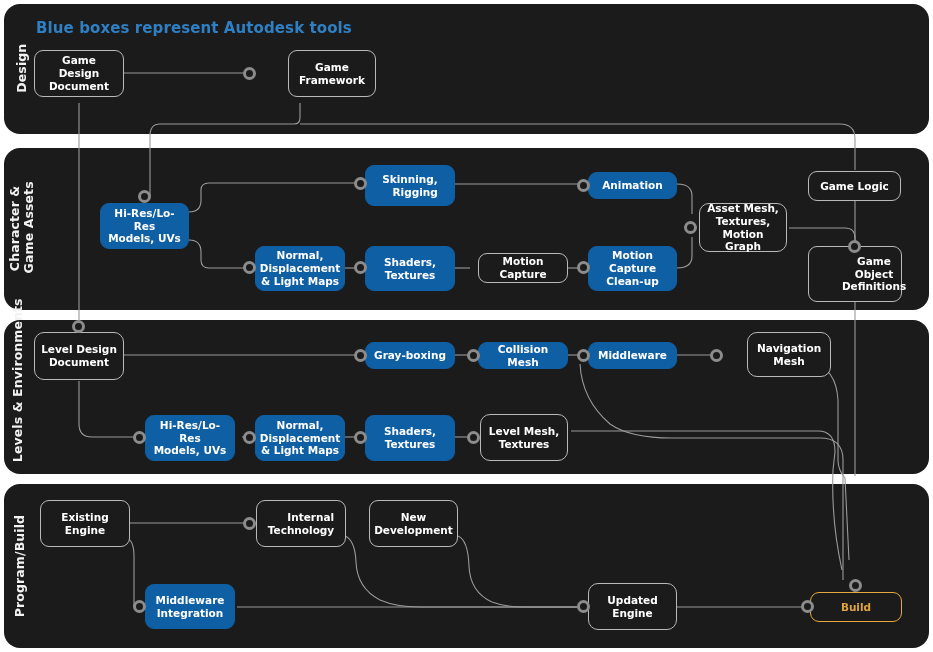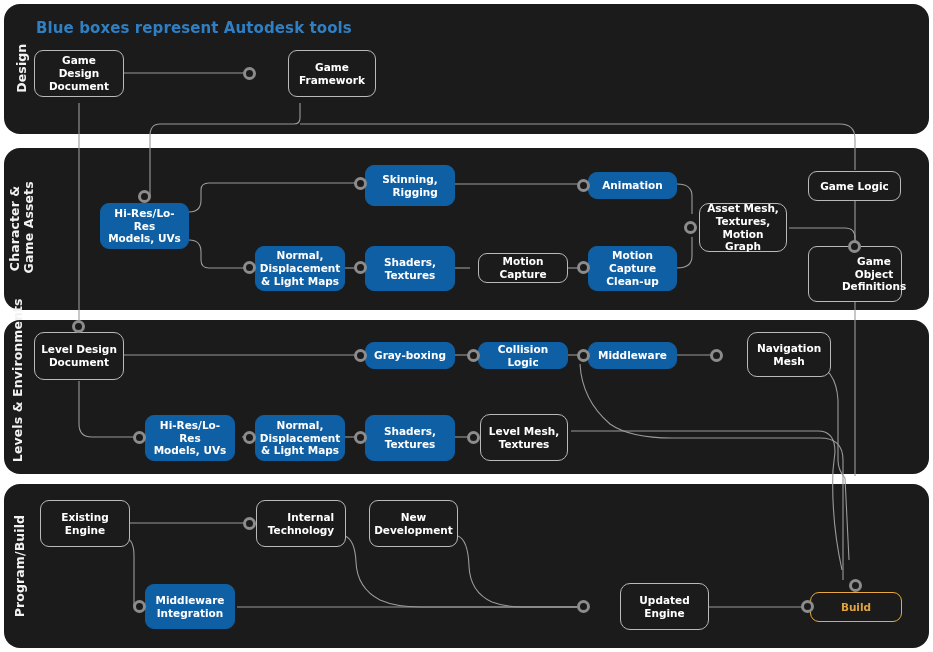--- a/index.html
+++ b/index.html
@@ -237,21 +237,21 @@
 Definitions</div>
   <div class="conn" style="left:848px; top:240px;"></div>
 
   <div class="node outline doc" style="left:34px; top:332px; width:90px; height:48px;">Level Design
 Document</div>
   <div class="conn" style="left:72px; top:320px;"></div>
 
   <div class="node blue" style="left:365px; top:342px; width:90px; height:27px;">Gray-boxing</div>
   <div class="conn" style="left:354px; top:349px;"></div>
 
-  <div class="node blue" style="left:478px; top:342px; width:90px; height:27px;">Collision Logic</div>
+  <div class="node blue" style="left:478px; top:342px; width:90px; height:27px;">Collision Mesh</div>
   <div class="conn" style="left:467px; top:349px;"></div>
 
   <div class="node blue" style="left:588px; top:342px; width:89px; height:27px;">Middleware</div>
   <div class="conn" style="left:577px; top:349px;"></div>
 
   <div class="node outline doc" style="left:723px; top:332px; width:84px; height:45px;margin-left:24px;">Navigation
 Mesh</div>
   <div class="conn" style="left:710px; top:349px;"></div>
 
   <div class="node blue" style="left:145px; top:415px; width:90px; height:46px;">Hi-Res/Lo-Res
@@ -278,21 +278,21 @@
 Technology</div>
   <div class="conn" style="left:243px; top:517px;"></div>
 
   <div class="node outline" style="left:369px; top:500px; width:89px; height:47px;">New
 Development</div>
 
   <div class="node blue" style="left:145px; top:584px; width:90px; height:45px;">Middleware
 Integration</div>
   <div class="conn" style="left:133px; top:600px;"></div>
 
-  <div class="node outline doc" style="left:588px; top:583px; width:89px; height:47px;margin-left:32px;">Updated
+  <div class="node outline doc" style="left:588px; top:583px; width:89px; height:47px;">Updated
 Engine</div>
   <div class="conn" style="left:577px; top:600px;"></div>
 
   <div class="node build" style="left:810px; top:592px; width:92px; height:30px;">Build</div>
   <div class="conn" style="left:801px; top:600px;"></div>
   <div class="conn" style="left:849px; top:579px;"></div>
 
 
 </div>
 

